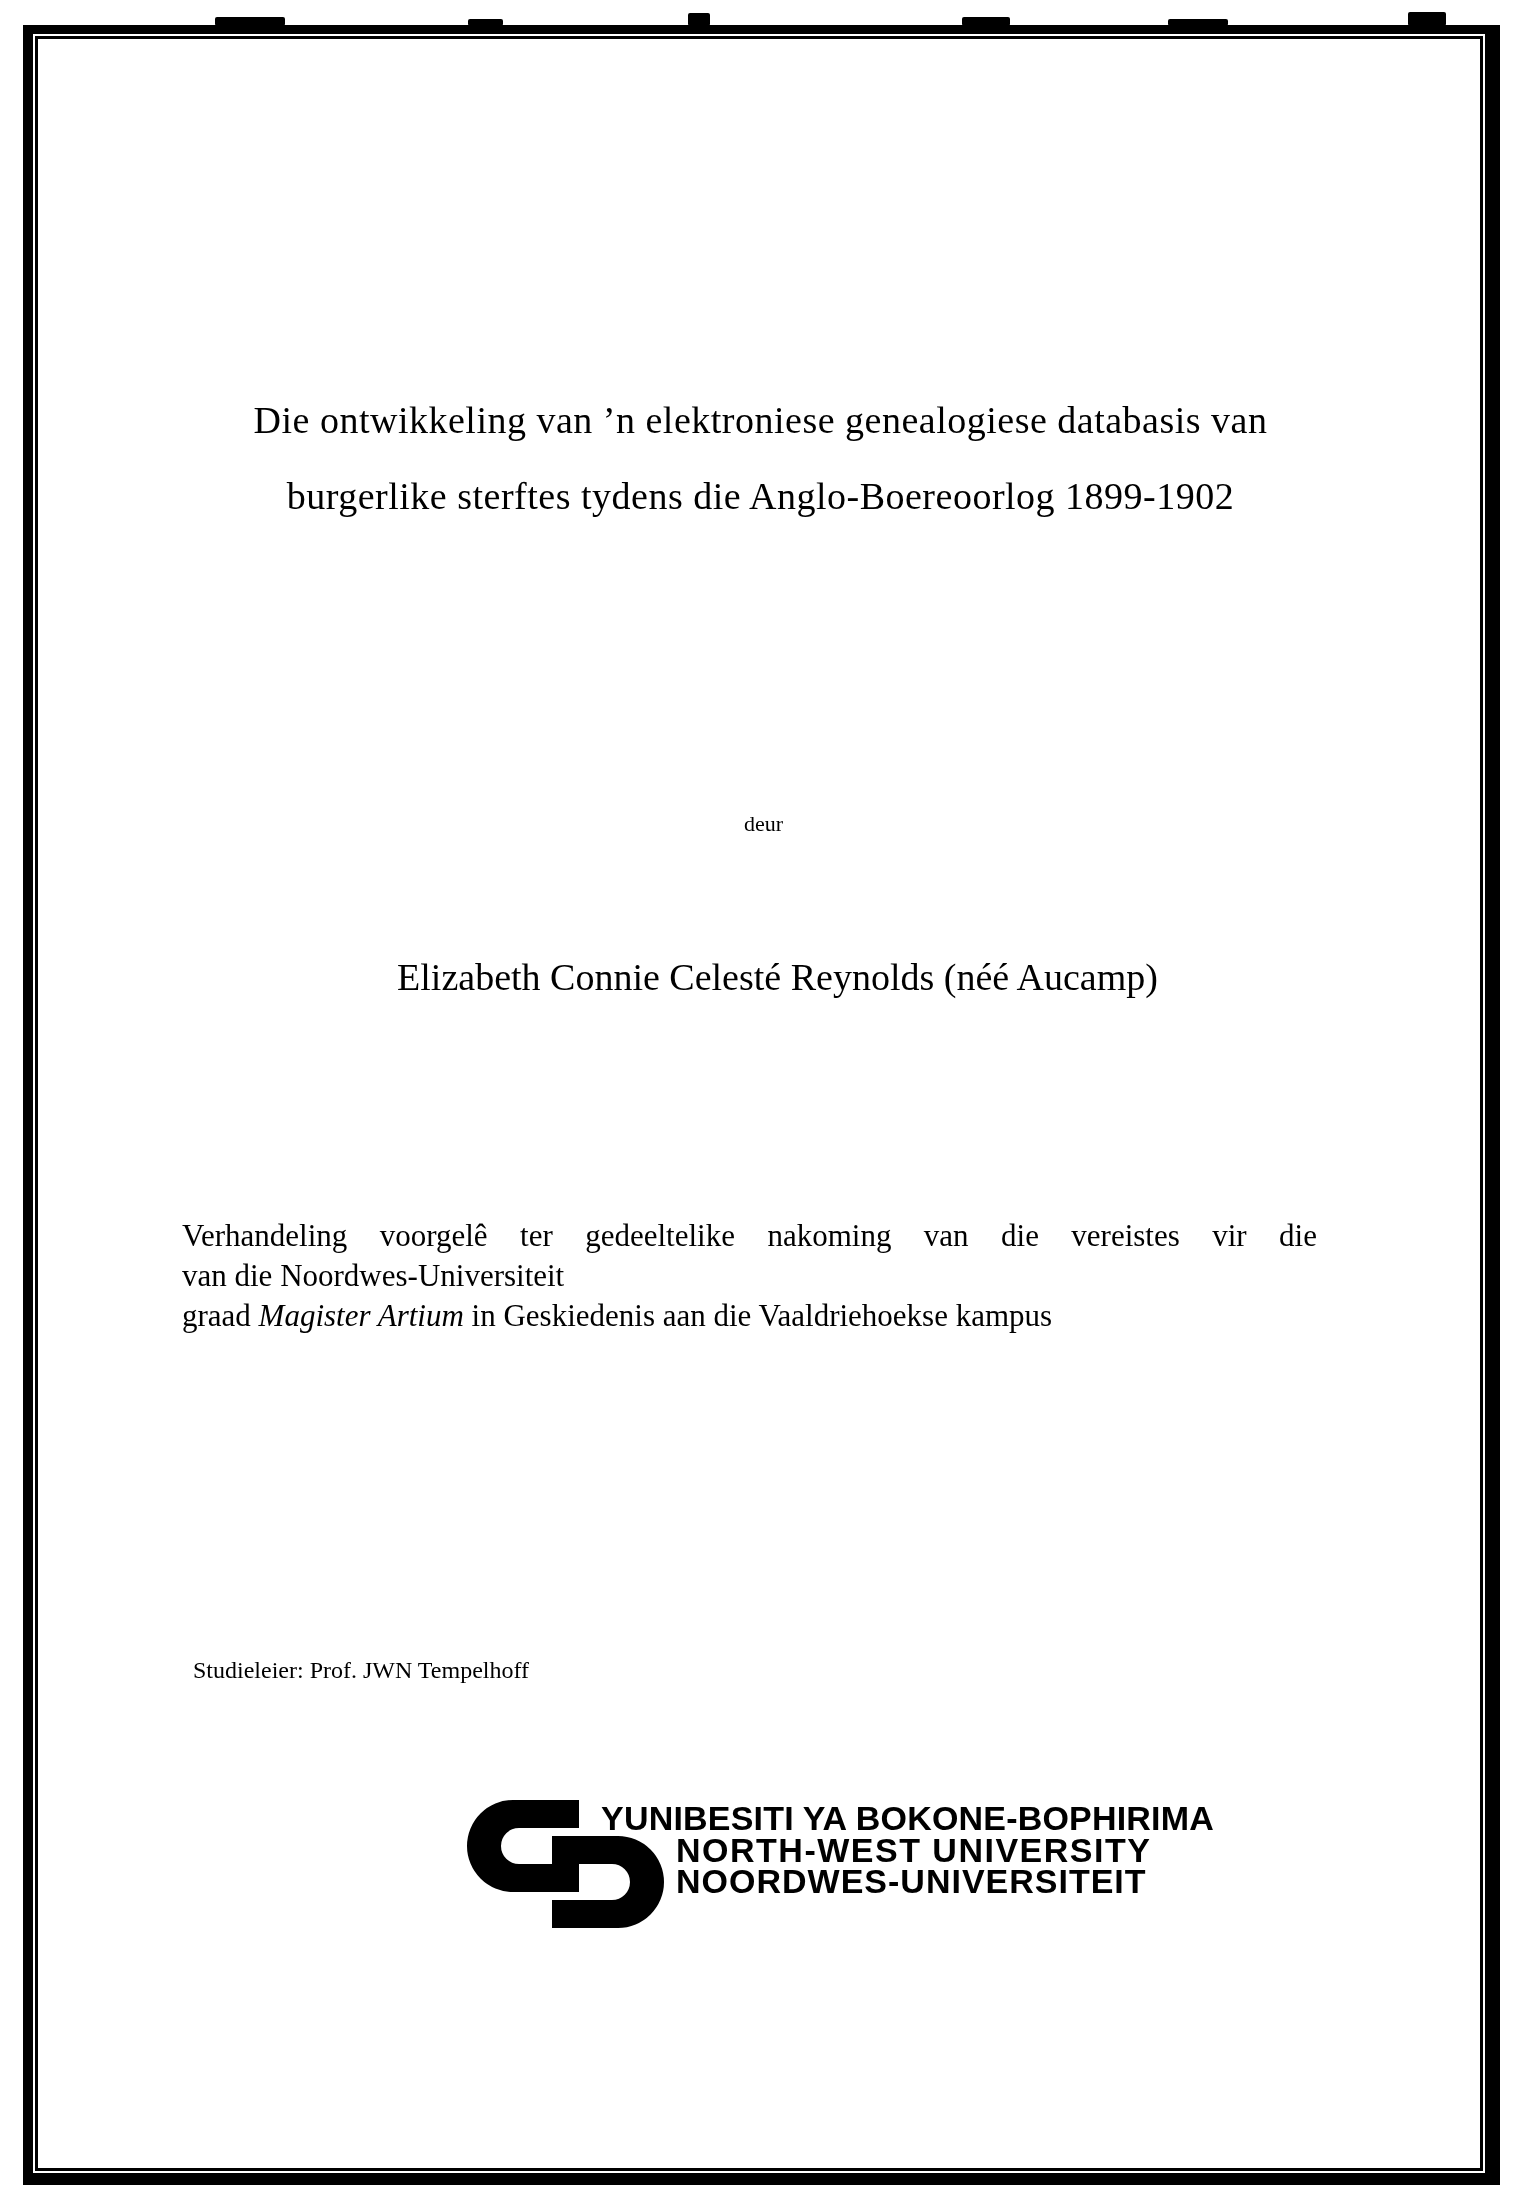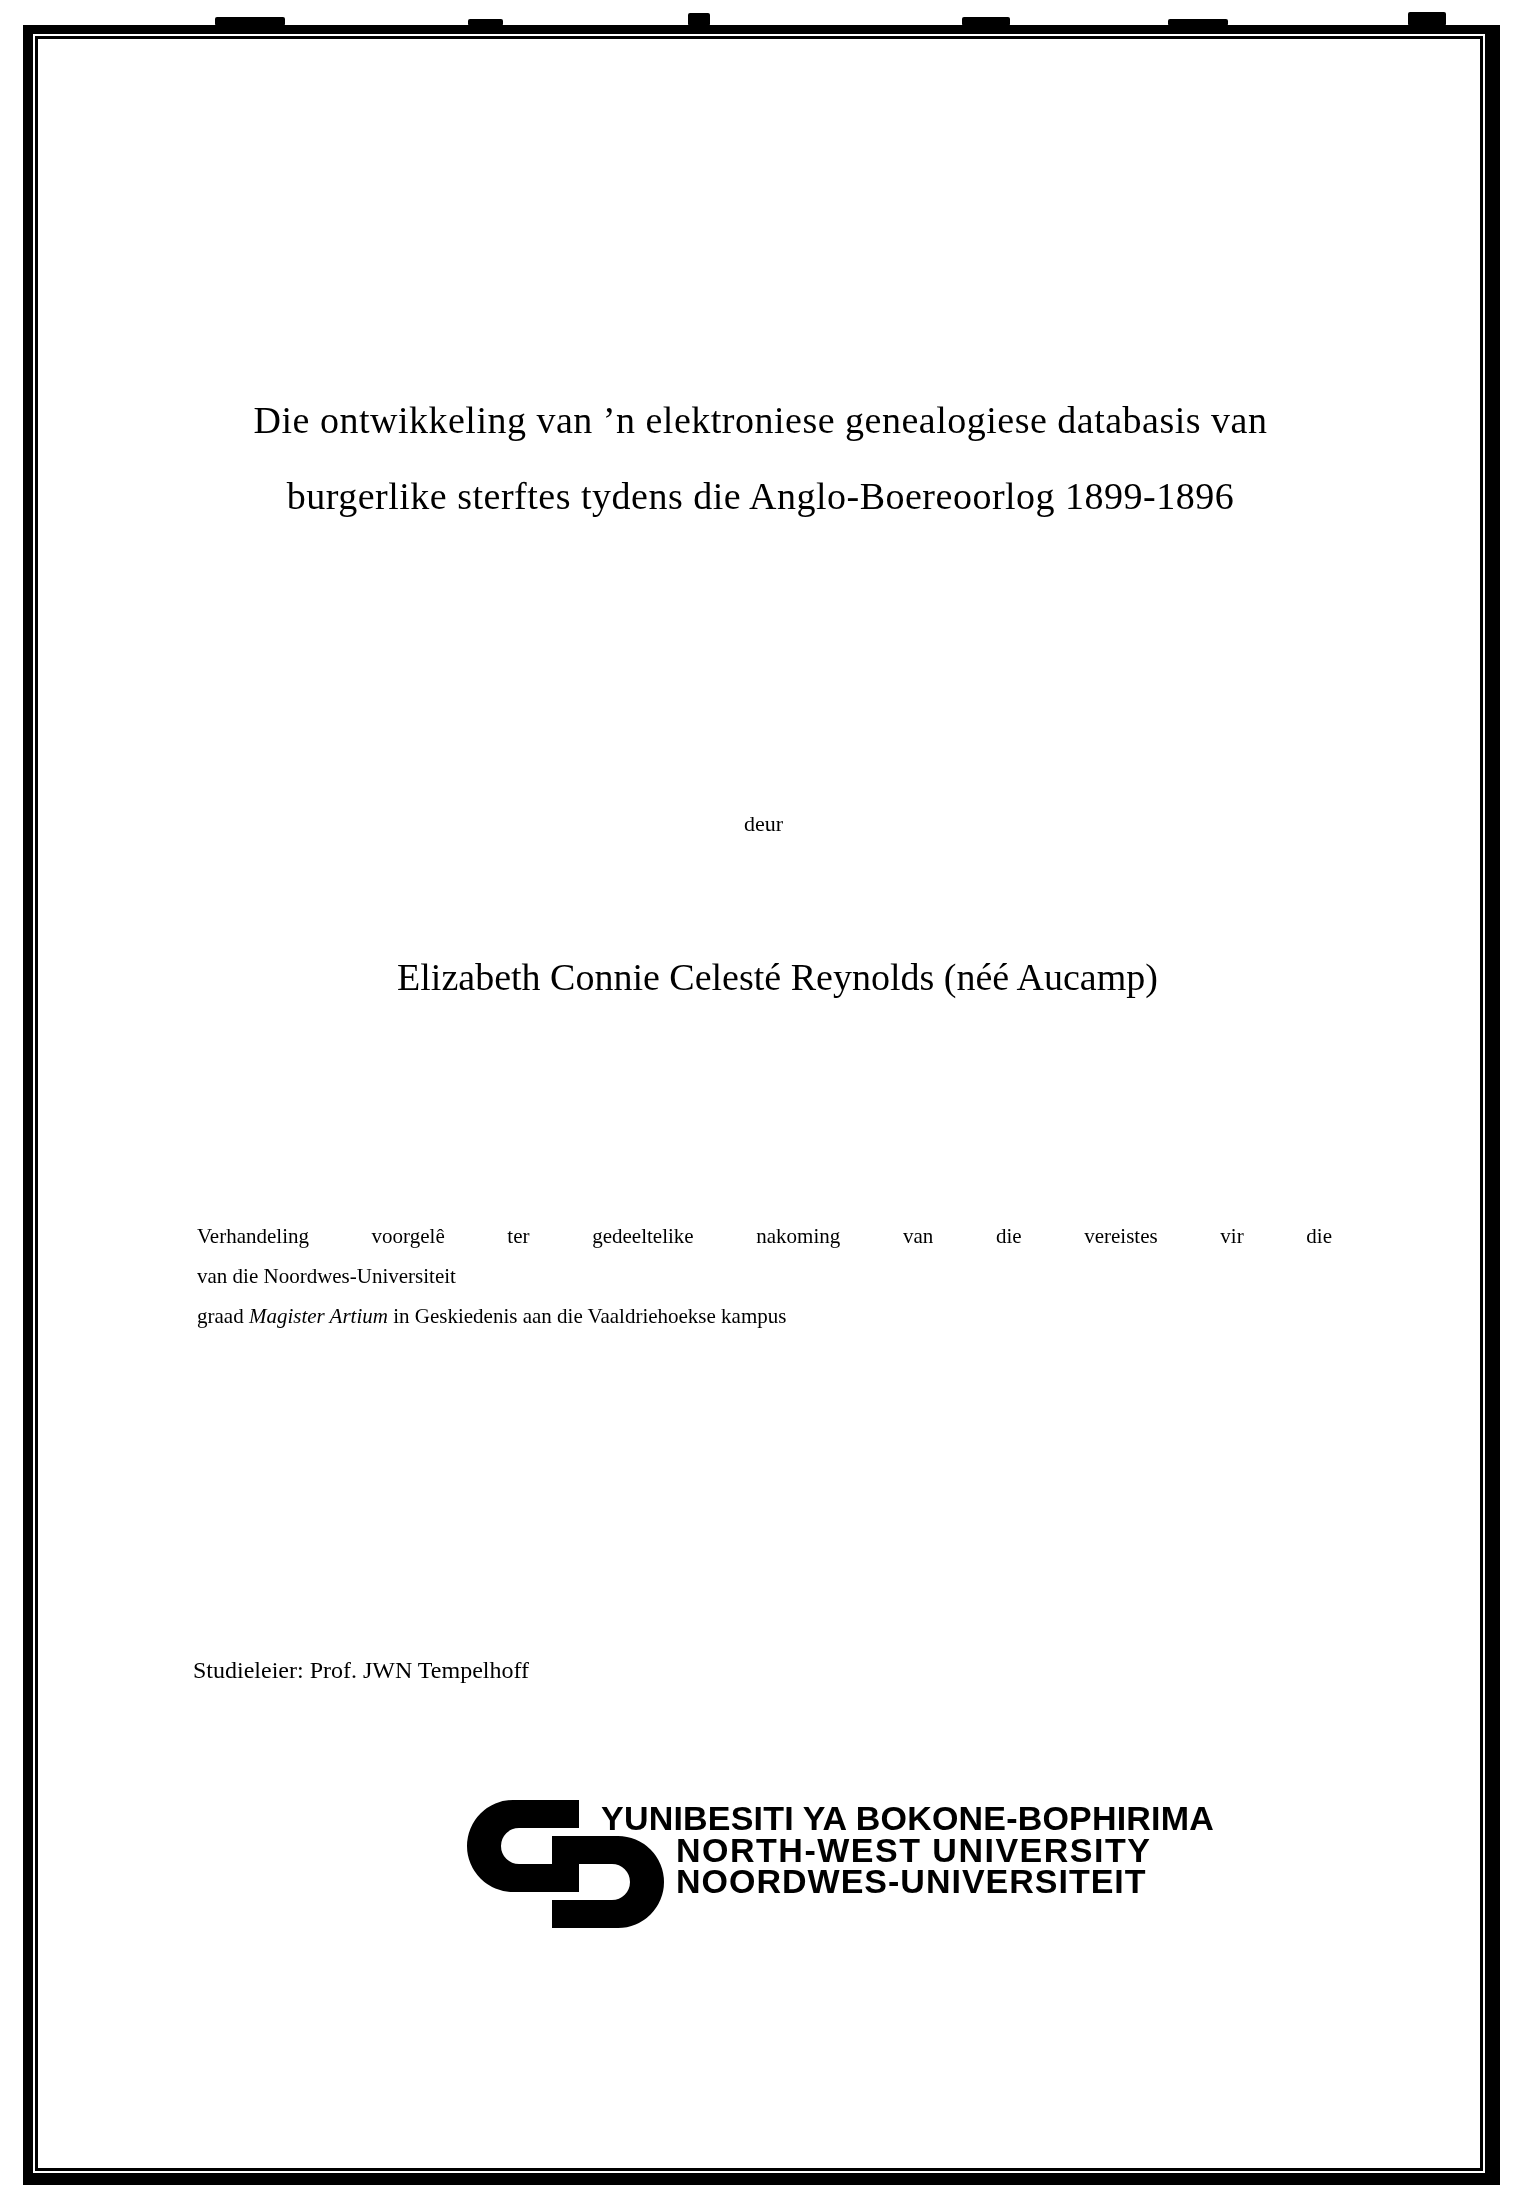--- a/index.html
+++ b/index.html
@@ -58,23 +58,23 @@
   .author {
     position: absolute;
     left: 0; right: 0; top: 955px;
     text-align: center;
     font-size: 38px;
     line-height: 44px;
     padding-left: 28px;
   }
   .degree-statement {
     position: absolute;
-    left: 197px; top: 1216px;
+    left: 182px; top: 1216px;
     width: 1135px;
-    font-size: 21px;
+    font-size: 31px;
     line-height: 40px;
   }
   .degree-statement .justified {
     text-align: justify;
     text-align-last: justify;
   }
   .supervisor-block {
     position: absolute;
     left: 193px; top: 1645px;
     font-size: 24px;
@@ -110,21 +110,21 @@
   <div class="noise n4"></div>
   <div class="noise n5"></div>
   <div class="noise n6"></div>
 
   <div class="frame-outer">
     <div class="frame-inner"></div>
   </div>
 
   <div class="thesis-title">
     <div>Die ontwikkeling van ’n elektroniese genealogiese databasis van</div>
-    <div>burgerlike sterftes tydens die Anglo-Boereoorlog 1899-1896</div>
+    <div>burgerlike sterftes tydens die Anglo-Boereoorlog 1899-1902</div>
   </div>
 
   <div class="byline">deur</div>
 
   <div class="author">Elizabeth Connie Celesté Reynolds (néé Aucamp)</div>
 
   <div class="degree-statement">
     <div class="justified">Verhandeling voorgelê ter gedeeltelike nakoming van die vereistes vir die</div>
     <div>van die Noordwes-Universiteit</div>
     <div><span>graad </span><span class="italic">Magister Artium</span><span> in Geskiedenis aan die Vaaldriehoekse kampus</span></div>

